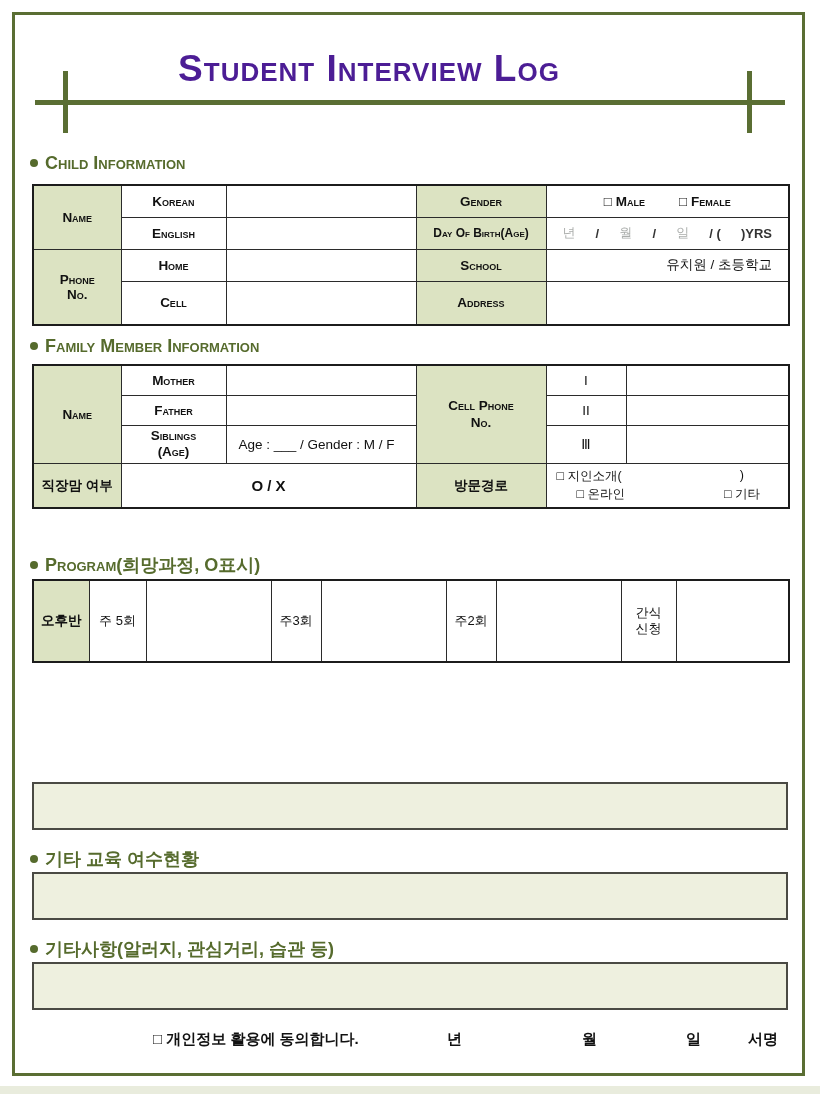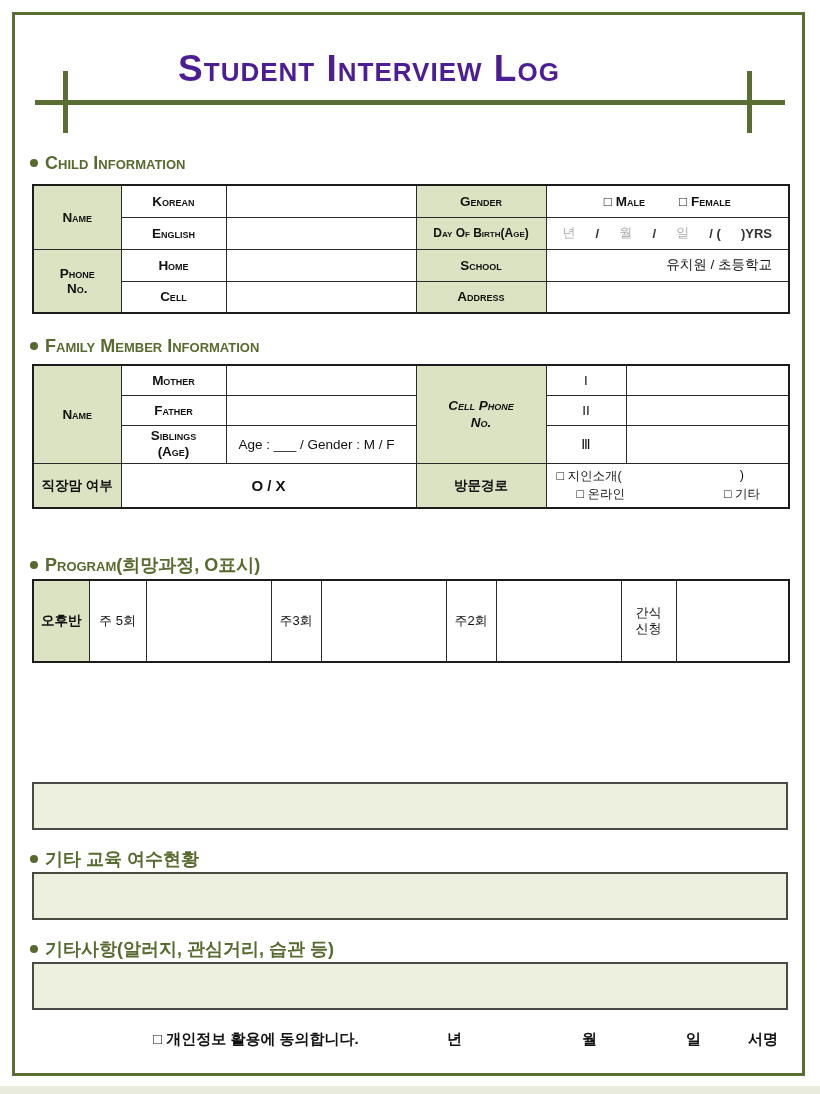--- a/index.html
+++ b/index.html
@@ -109,21 +109,21 @@
       </td>
     </tr>
     <tr style="height:32px;">
       <td class="g" rowspan="2" style="white-space:pre-line;">Phone
 No.</td>
       <td class="sub db">Home</td>
       <td class="db"></td>
       <td class="g2">School</td>
       <td class="hint-right"><span>유치원 / 초등학교</span></td>
     </tr>
-    <tr style="height:32px;">
+    <tr style="height:44px;">
       <td class="sub dt">Cell</td>
       <td class="dt"></td>
       <td class="g2">Address</td>
       <td></td>
     </tr>
   </tbody>
     </table>
 
   <div class="sec-h" style="top:336px;">
     <span class="dot"></span><span>Family Member Information</span>
@@ -136,21 +136,21 @@
         <col style="width:190px">
         <col style="width:130px">
         <col style="width:80px">
         <col style="width:163px">
       </colgroup>
     <tbody>
         <tr style="height:30px;">
       <td class="g" rowspan="3">Name</td>
       <td class="sub db">Mother</td>
       <td class="db"></td>
-      <td class="g2 pre" rowspan="3" style="white-space:pre-line;font-style:italic;">Cell Phone
+      <td class="g2 pre" rowspan="3" style="white-space:pre-line;">Cell Phone
 No.</td>
       <td class="db">I</td>
       <td class="db"></td>
     </tr>
     <tr style="height:30px;">
       <td class="sub dt db">Father</td>
       <td class="dt db"></td>
       <td class="dt db">II</td>
       <td class="dt db"></td>
     </tr>

